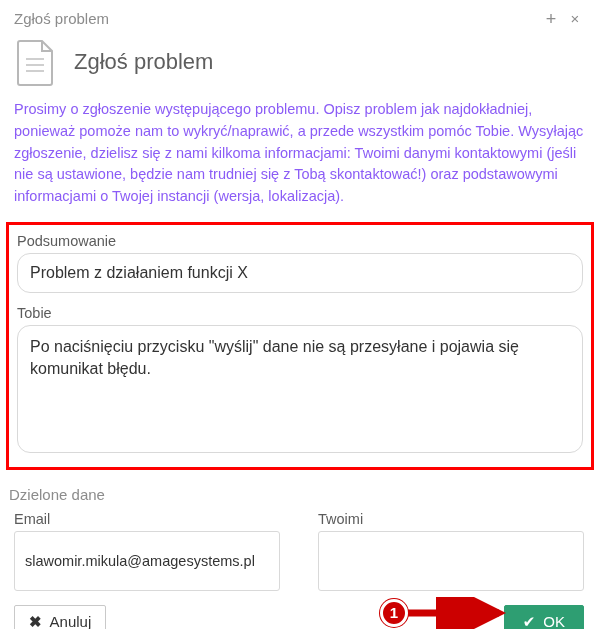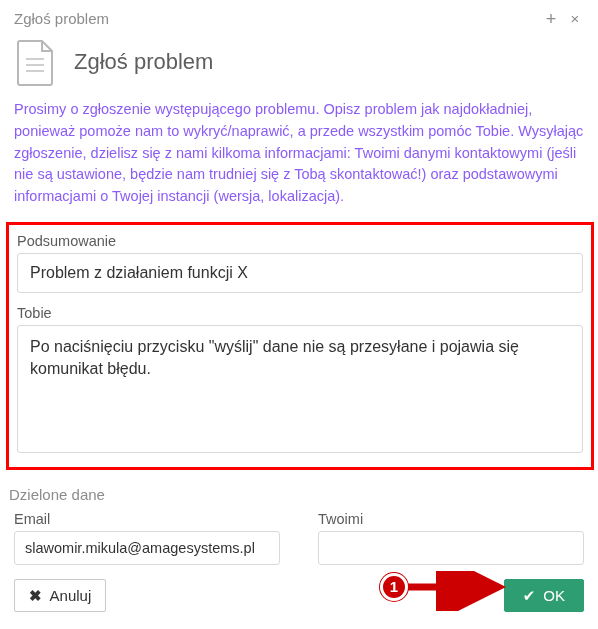--- a/index.html
+++ b/index.html
@@ -13,34 +13,34 @@
   .header { display: flex; align-items: center; padding: 6px 14px 12px 14px; gap: 16px; }
   .doc-icon { width: 44px; height: 50px; position: relative; }
   .doc-icon svg { width: 44px; height: 50px; display: block; }
   .header h1 { font-size: 22px; font-weight: 400; color: #5e5e5e; }
 
   .intro { padding: 0 14px 10px 14px; font-size: 14.5px; line-height: 1.5; color: #8b5cf6; }
 
   .highlight-box { margin: 4px 4px 6px 6px; border: 3px solid #ff0000; padding: 6px 8px 10px 8px; }
   .field-label { font-size: 14.5px; color: #5b5b5b; margin: 2px 0 4px 0; }
   .text-input, .text-area {
-    width: 100%; border: 1px solid #d9d9d9; border-radius: 3px;
+    width: 100%; border: 1px solid #d9d9d9; border-radius: 13px;
     padding: 10px 12px; font-size: 16px; color: #333; font-family: inherit;
     background: #fff;
   }
   .text-area { height: 128px; resize: none; line-height: 1.4; }
 
   .section-title { padding: 10px 14px 4px 9px; font-size: 15px; color: #8c8c8c; }
 
   .row { display: flex; gap: 38px; padding: 0 14px; }
   .col { flex: 1; }
   .col .field-label { margin-top: 4px; }
   .small-input {
     width: 100%; border: 1px solid #d9d9d9; border-radius: 3px;
-    padding: 8px 10px; font-size: 14.5px; color: #333; font-family: inherit;
+    padding: 21px 10px; font-size: 14.5px; color: #333; font-family: inherit;
     background: #fff;
   }
 
   .actions { display: flex; align-items: center; padding: 14px 14px 14px 14px; position: relative; }
   .btn {
     display: inline-flex; align-items: center; gap: 8px;
     border: 1px solid #c9c9c9; background: #fff; color: #333;
     padding: 7px 14px; font-size: 15px; border-radius: 2px; cursor: pointer;
     font-family: inherit;
   }

